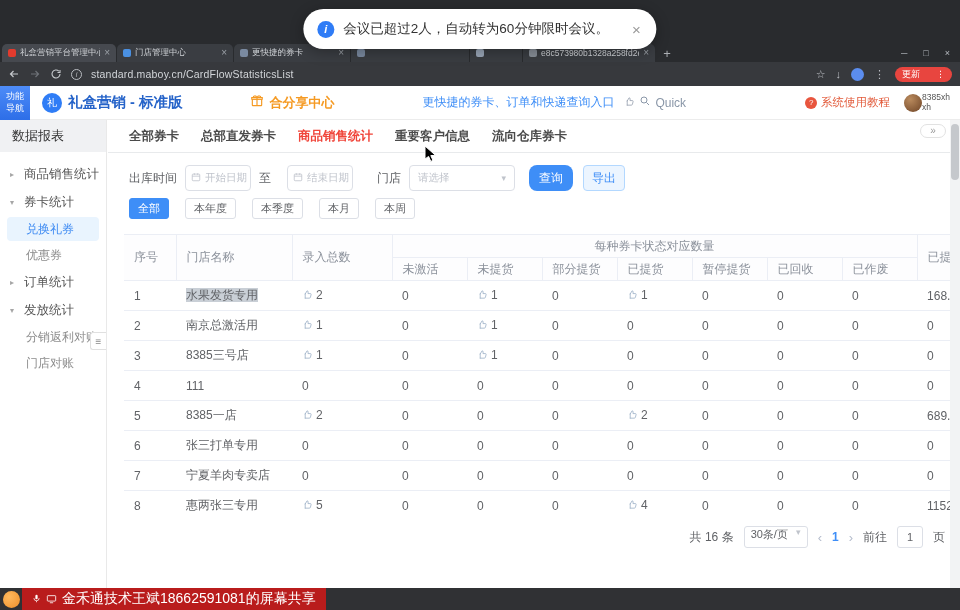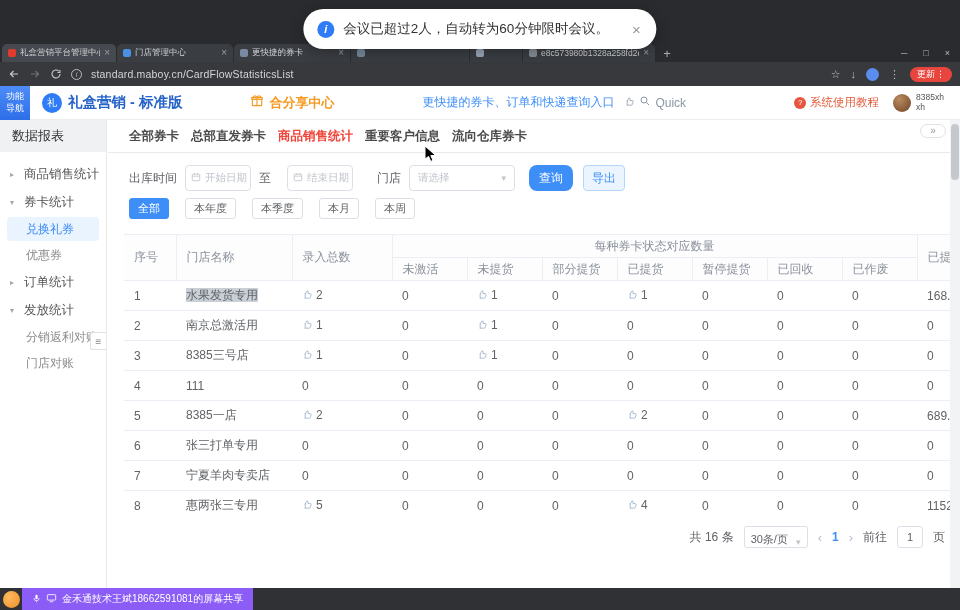--- a/index.html
+++ b/index.html
@@ -18,50 +18,50 @@
   .newtab{width:22px;color:#aaadb2;font-size:13px;text-align:center;align-self:center}
   .winctl{position:absolute;right:10px;top:44px;height:18px;display:flex;gap:16px;align-items:center;color:#b8bcc2;font-size:9px}
   .winctl span{cursor:default}
   .addr-row{position:absolute;left:0;top:62px;width:100%;height:24px;background:#37393d;display:flex;align-items:center;padding:0 8px;gap:9px}
   .navic{display:flex;align-items:center}
   .siteinfo{width:11px;height:11px;border:1px solid #b9bcc1;border-radius:50%;color:#b9bcc1;font-size:7px;display:flex;align-items:center;justify-content:center;font-style:italic}
   .url{color:#d2d5d9;font-size:10.5px;letter-spacing:.2px;flex:1}
   .addr-right{display:flex;align-items:center;gap:10px}
   .aicon{color:#b9bcc1;font-size:11px}
   .aavatar{width:13px;height:13px;border-radius:50%;background:#5b8def}
-  .updatepill{height:15px;background:#e8453f;border-radius:9px;color:#fff;font-size:9px;display:flex;align-items:center;padding:0 7px;gap:1px}
+  .updatepill{height:15px;background:#e8453f;border-radius:9px;color:#fff;font-size:9px;display:flex;align-items:center;padding:0 7px;gap:16px}
 
   
   .app-header{position:absolute;left:0;top:86px;width:100%;height:34px;background:#fff;border-bottom:1px solid #ececec;display:flex;align-items:center}
   .navbox{width:30px;height:34px;background:linear-gradient(180deg,#4e8cf8,#2d6ee8);color:#fff;font-size:9px;display:flex;flex-direction:column;align-items:center;justify-content:center;line-height:1.25;flex:none}
   .logo{display:flex;align-items:center;gap:6px;margin-left:12px}
   .logo-icon{width:20px;height:20px;border-radius:50%;background:#2f7df6;color:#fff;font-size:10px;display:flex;align-items:center;justify-content:center}
   .logo-text{color:#2563c9;font-weight:bold;font-size:14.5px;white-space:nowrap}
   .share{display:flex;align-items:center;gap:5px;margin-left:68px;color:#f59a23;font-weight:bold;font-size:13px;white-space:nowrap}
   .quicklink{margin-left:88px;color:#3e8ef7;font-size:12px;white-space:nowrap}
   .quick{display:flex;align-items:center;gap:4px;margin-left:10px;color:#8a97a8;font-size:12px}
   .tutorial{margin-left:auto;display:flex;align-items:center;gap:4px;color:#e25a3a;font-size:11.5px;white-space:nowrap}
   .tut-ic{width:12px;height:12px;border-radius:50%;background:#e8553e;color:#fff;font-size:8px;display:flex;align-items:center;justify-content:center}
-  .huser{display:flex;align-items:center;gap:5px;margin-left:14px;margin-right:16px}
+  .huser{display:flex;align-items:center;margin-left:14px;margin-right:10px}
   .havatar{width:18px;height:18px;border-radius:50%;background:radial-gradient(circle at 35% 30%,#b98a5d,#6e4426)}
   .hname{font-size:8.5px;color:#555;line-height:1.15}
 
   
   .sidebar{position:absolute;left:0;top:120px;width:107px;height:468px;background:#fff;border-right:1px solid #e9e9e9}
   .sb-title{height:32px;background:#f0f1f3;display:flex;align-items:center;padding-left:12px;font-size:13px;font-weight:normal;color:#333}
   .sb-menu{padding-top:8px}
   .sgroup{height:28px;display:flex;align-items:center;gap:6px;padding-left:10px;font-size:12.5px;color:#555}
   .caret{font-size:8px;color:#a6a6a6;width:8px}
   .schild{height:26px;display:flex;align-items:center;padding-left:26px;font-size:12px;color:#8c8c8c}
   .schild.active{background:#e9f4fe;color:#3d8af2;border-radius:4px;margin:1px 7px;padding-left:19px;height:24px}
   .sb-handle{position:absolute;right:0;top:212px;width:16px;height:18px;border:1px solid #e0e0e0;border-right:none;background:#fff;display:flex;align-items:center;justify-content:center;font-size:10px;color:#888;border-radius:3px 0 0 3px}
 
   
   .main{position:absolute;left:108px;top:120px;right:0;bottom:22px;background:#fff;overflow:hidden}
-  .card-tab-bar{position:relative;height:33px;border-bottom:1px solid #e8eaec;display:flex;align-items:center;padding-left:21px;gap:12px}
+  .card-tab-bar{position:relative;height:33px;border-bottom:1px solid #e8eaec;display:flex;align-items:center;padding-left:21px;gap:22px}
   .ctab{font-size:12.5px;font-weight:bold;color:#4a4a4a;white-space:nowrap}
   .ctab.active{color:#f0453a}
   .collapse-btn{position:absolute;right:14px;top:4px;width:26px;height:14px;border:1px solid #e2e2e2;border-radius:8px;display:flex;align-items:center;justify-content:center;color:#999;font-size:10px;background:#fff;line-height:1}
   .filter-row{position:absolute;left:0;top:44px;height:28px;display:flex;align-items:center;padding-left:21px;font-size:12px;color:#606266}
   .dinput{width:66px;height:26px;border:1px solid #dcdfe6;border-radius:4px;display:flex;align-items:center;gap:4px;padding:0 5px;margin-left:8px;background:#fff}
   .ph{font-size:10.5px;color:#c0c4cc;white-space:nowrap}
   .tolabel{margin:0 8px}
   .storelabel{margin-left:24px}
   .fselect{width:106px;height:26px;border:1px solid #dcdfe6;border-radius:4px;display:flex;align-items:center;justify-content:space-between;padding:0 8px;margin-left:8px;background:#fff}
   .fselect .caret2{color:#c0c4cc;font-size:9px}
@@ -76,34 +76,34 @@
   table.coupon{border-collapse:collapse;table-layout:fixed;width:883px;border-top:1px solid #ebeef5}
   table.coupon th{height:23px;font-size:12px;font-weight:400;color:#8b919b;border-right:1px solid #ebeef5;border-bottom:1px solid #ebeef5;text-align:left;padding-left:10px;background:#fdfdfe;white-space:nowrap;overflow:hidden}
   table.coupon th.grp{text-align:center;padding-left:0}
   table.coupon td{height:30px;font-size:12px;color:#606266;border-bottom:1px solid #ebeef5;padding-left:10px;white-space:nowrap;overflow:hidden}
   .selhl{background:#c9cfd6}
   .celllink{display:inline-flex;align-items:center;gap:3px;color:#606266}
   .hand svg{display:block}
 
   
   .pagination{position:absolute;right:15px;top:406px;display:flex;align-items:center;gap:10px;font-size:12px;color:#606266}
-  .psize{width:64px;height:22px;border:1px solid #dcdfe6;border-radius:3px;display:flex;align-items:flex-end;justify-content:space-between;padding:0 6px;font-size:11px;color:#606266;background:#fff}
+  .psize{width:64px;height:22px;border:1px solid #dcdfe6;border-radius:3px;display:flex;align-items:flex-start;justify-content:space-between;padding:0 6px;font-size:11px;color:#606266;background:#fff}
   .psize .caret2{color:#c0c4cc;font-size:9px}
   .parrow{color:#b4bccc;font-size:13px}
   .pnum{color:#3e8ef7;font-weight:bold}
   .pgoto{width:26px;height:22px;border:1px solid #dcdfe6;border-radius:3px;display:flex;align-items:center;justify-content:center;font-size:11px;color:#606266;background:#fff}
 
   
   .vtrack{position:absolute;right:0;top:120px;width:10px;height:468px;background:#f2f3f4;z-index:5}
   .vthumb{position:absolute;right:1px;top:124px;width:8px;height:56px;background:#c5c8cc;border-radius:4px;z-index:6}
 
   
   .bottom-bar{position:absolute;left:0;bottom:0;width:100%;height:22px;background:#303134;display:flex;align-items:center;z-index:20}
   .meet-avatar{width:17px;height:17px;border-radius:50%;background:radial-gradient(circle at 35% 35%,#ffb95e,#ef8f2a);margin-left:3px;flex:none}
-  .share-label{height:22px;background:#8b5cf6;display:flex;align-items:center;gap:5px;padding:0 10px;margin-left:2px;color:#fff;font-size:10px;white-space:nowrap}
+  .share-label{height:22px;background:#b91c1c;display:flex;align-items:center;gap:5px;padding:0 10px;margin-left:2px;color:#fff;font-size:14px;white-space:nowrap}
 
   
   .toast{position:absolute;left:50%;top:9px;transform:translateX(-50%);height:40px;background:#fff;border-radius:21px;box-shadow:0 3px 14px rgba(0,0,0,.3);display:flex;align-items:center;padding:0 16px 0 14px;gap:9px;z-index:100;white-space:nowrap}
   .toast-ic{width:17px;height:17px;border-radius:50%;background:#2f7cf6;color:#fff;font-size:11px;font-weight:bold;display:flex;align-items:center;justify-content:center;font-style:italic;flex:none}
   .toast-text{font-size:13.5px;color:#333}
   .toast-close{color:#999;font-size:15px;margin-left:14px}
 
   .cursor{position:absolute;left:424px;top:146px;z-index:120}
 </style>
 </head>

